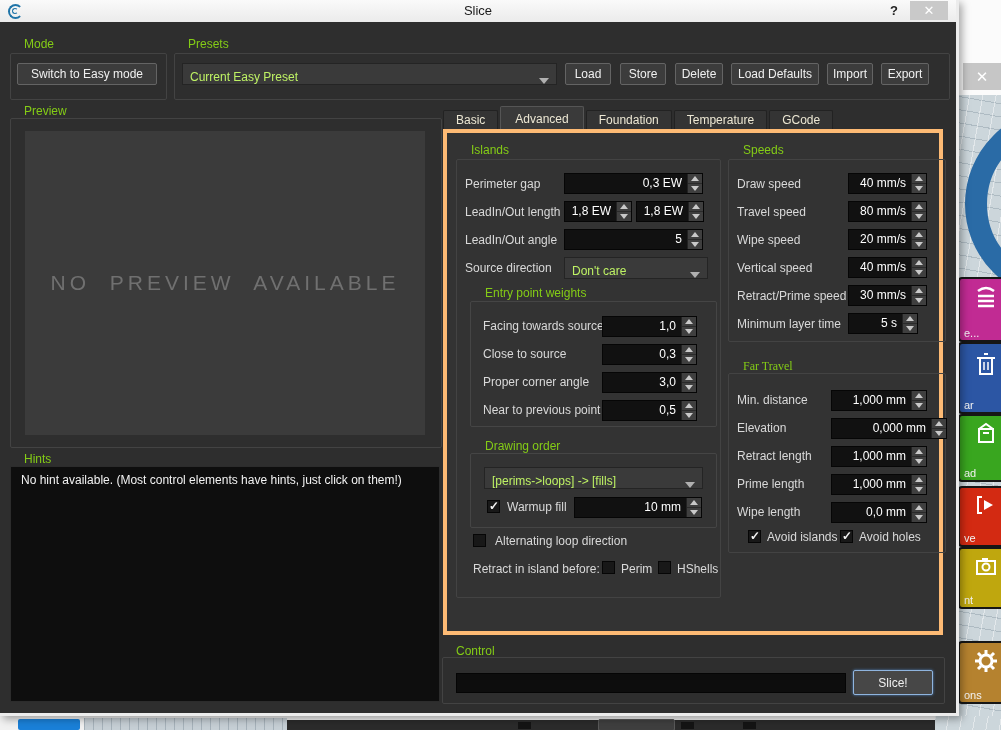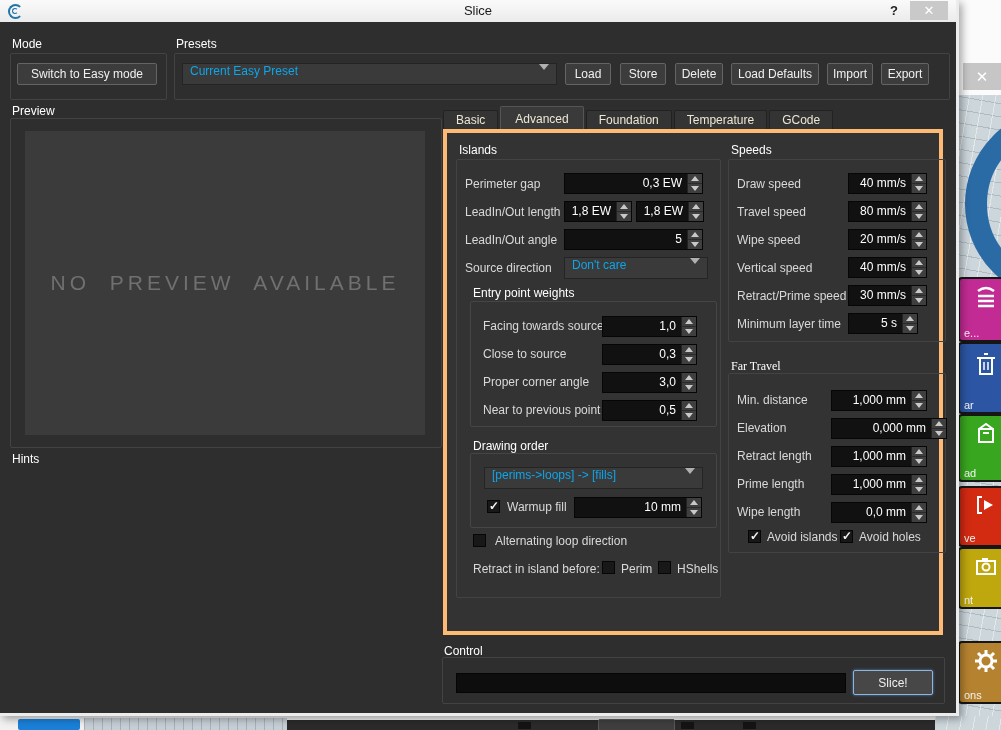--- a/index.html
+++ b/index.html
@@ -35,38 +35,38 @@
     border-radius:50%;border-right-color:transparent;}
   .app-logo:after{content:"";position:absolute;left:2px;top:2px;width:4px;height:4px;border:1.5px solid #1f74a8;
     border-radius:50%;border-right-color:transparent;}
   .title{position:absolute;left:0;right:0;top:0;text-align:center;font-size:13px;color:#1a1a1a;line-height:21px;}
   .helpbtn{position:absolute;right:52px;top:0;width:20px;height:21px;text-align:center;
     font-size:13px;font-weight:bold;color:#222;line-height:21px;cursor:default;}
   .closebtn{position:absolute;right:8px;top:1px;width:38px;height:19px;background:#c9c9c9;
     color:#fff;font-size:13px;text-align:center;line-height:19px;}
   .body{position:absolute;left:0;top:22px;width:956px;height:691px;background:#2e2e2e;}
   
-  .glbl{position:absolute;font-size:12px;color:#ffffff;}
+  .glbl{position:absolute;font-size:12px;color:#84cc16;margin-left:12px;}
   .gbox{position:absolute;border:1px solid #434343;border-radius:2px;}
   .lbl{position:absolute;font-size:12px;color:#d9d9d9;white-space:nowrap;}
   
   .btn{position:absolute;height:22px;background:#3c3c3c;border:1px solid #646464;border-radius:2px;
     color:#f0f0f0;font-size:12px;text-align:center;line-height:21px;box-sizing:border-box;white-space:nowrap;}
   .slicebtn{background:#474747;border:1px solid #8fb4de;box-shadow:0 0 3px rgba(90,150,220,.8);}
   
   .spinbox{position:absolute;height:21px;display:flex;background:#111;border:1px solid #060606;box-sizing:border-box;}
   .spinbox .val{flex:1;color:#fff;font-size:12px;text-align:right;line-height:19px;padding-right:5px;overflow:hidden;}
   .spin{width:14px;display:flex;flex-direction:column;background:#3f3f3f;border-left:1px solid #222;}
   .spin i{flex:1;display:flex;align-items:center;justify-content:center;}
   .spin i.u{border-bottom:1px solid #2a2a2a;}
   .spin i.u:after{content:"";border-left:4px solid transparent;border-right:4px solid transparent;border-bottom:5px solid #c9c9c9;}
   .spin i.d:after{content:"";border-left:4px solid transparent;border-right:4px solid transparent;border-top:5px solid #c9c9c9;}
   
   .combo{position:absolute;height:22px;background:#3a3a3a;border:1px solid #242424;box-sizing:border-box;
-    display:flex;align-items:flex-start;color:#0ea5e9;font-size:12px;padding:0 7px;}
+    display:flex;align-items:flex-end;color:#bef264;font-size:12px;padding:0 7px;}
   .combo .carrow{margin-left:auto;border-left:5px solid transparent;border-right:5px solid transparent;border-top:6px solid #b0b0b0;}
   
   .cb{position:absolute;width:13px;height:13px;background:#181818;border:1px solid #060606;box-sizing:border-box;}
   .cb[data-checked="true"]:after{content:"✓";position:absolute;left:1px;top:-2px;color:#f2f2f2;font-size:12px;font-weight:bold;}
   
   .tabs{position:absolute;left:443px;top:84px;height:24px;display:flex;align-items:flex-end;}
   .tab{height:20px;background:#343434;border:1px solid #222;border-bottom:none;border-radius:2px 2px 0 0;
     color:#ece7d3;font-size:12px;line-height:19px;padding:0 12px;margin-right:2px;box-sizing:border-box;}
   .tab.active{height:24px;background:#3a3a3a;border-color:#555;line-height:25px;padding:0 14px;}
   .panel{position:absolute;left:443px;top:107px;width:500px;height:506px;background:#333;border:4px solid #fdba74;box-sizing:border-box;}
@@ -194,20 +194,23 @@
       <div class="btn" style="left:881px;top:41px;width:48px;">Export</div>
 
       <div class="glbl" style="left:12px;top:82px;">Preview</div>
       <div class="gbox" style="left:10px;top:96px;width:430px;height:328px;">
         <div class="preview-inner">
           <span class="preview-text">NO PREVIEW AVAILABLE</span>
         </div>
       </div>
 
       <div class="glbl" style="left:12px;top:430px;">Hints</div>
+      <div class="hints-panel">
+        <div class="hints-text">No hint available. (Most control elements have hints, just click on them!)</div>
+      </div>
 
       <div class="tabs">
         <div class="tab">Basic</div>
         <div class="tab active">Advanced</div>
         <div class="tab">Foundation</div>
         <div class="tab">Temperature</div>
         <div class="tab">GCode</div>
       </div>
 
       <div class="panel">

